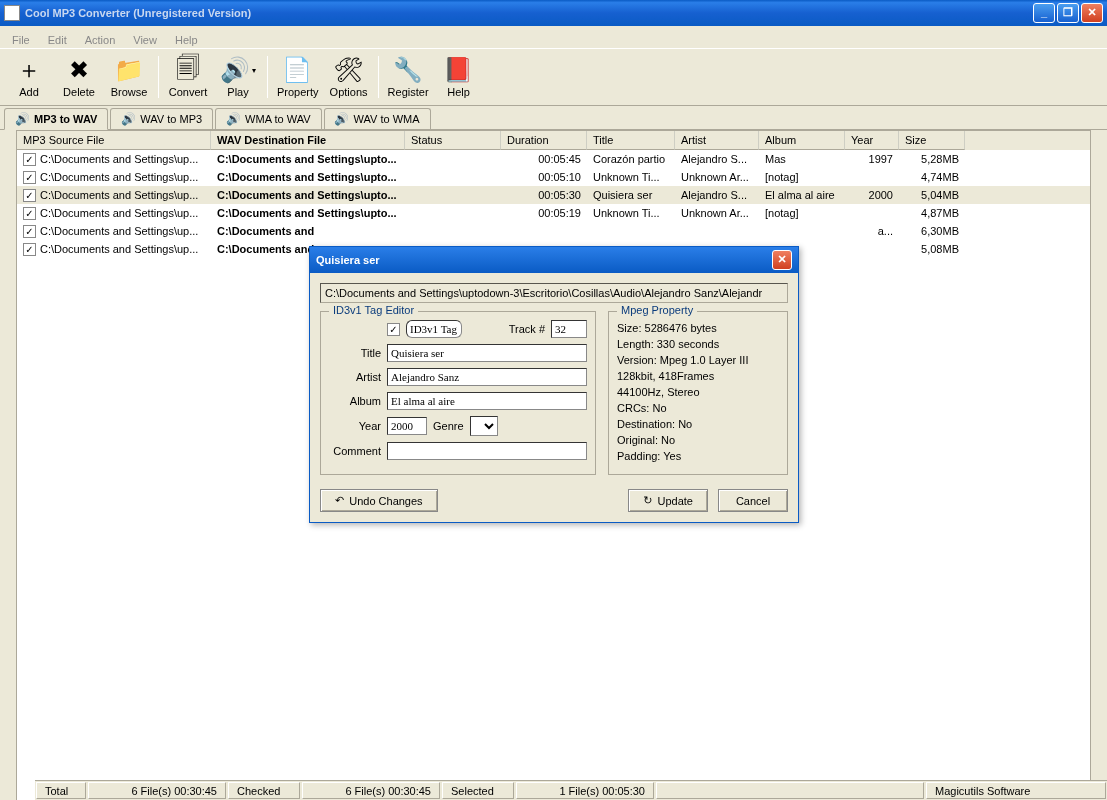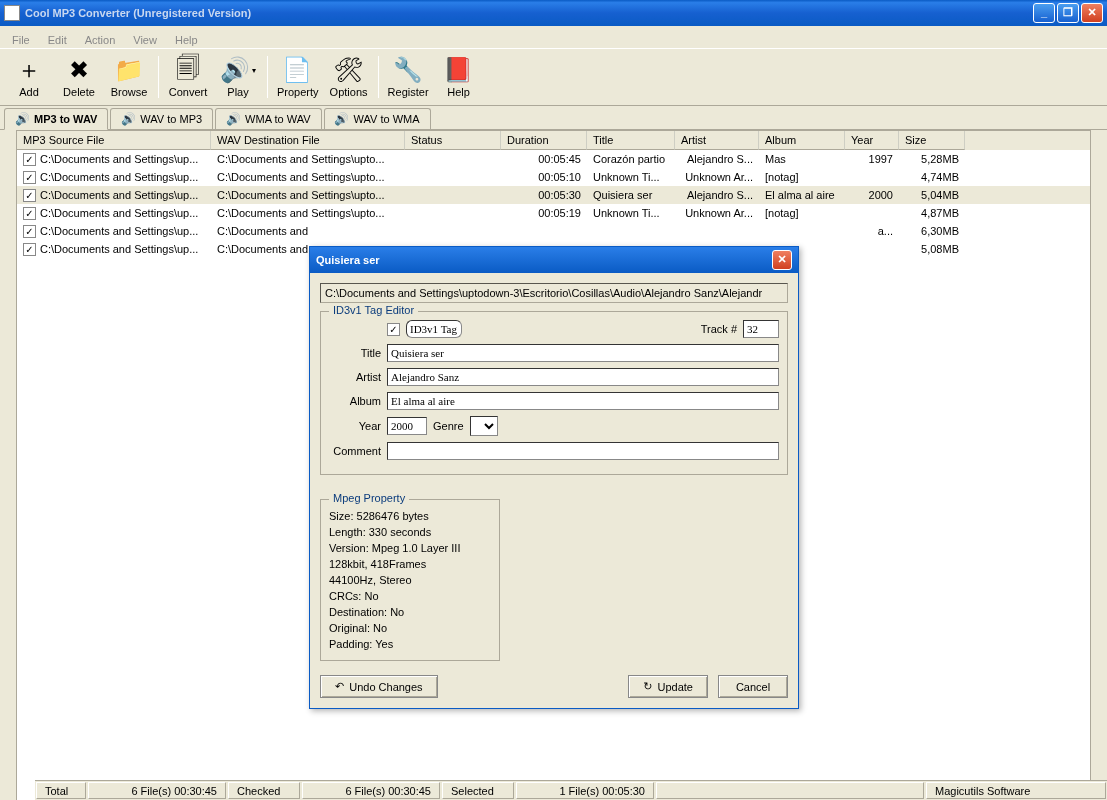--- a/index.html
+++ b/index.html
@@ -22,30 +22,30 @@
 .tab.active { background: #ece9d8; border-bottom: 1px solid #ece9d8; margin-bottom: -1px; font-weight: bold; }
 .tab .tabicon { width: 14px; height: 14px; color: #d68800; font-size: 12px; }
 .listview { background: #fff; height: 740px; overflow: auto; border: 1px solid #aca899; margin: 0 16px; }
 .listheader { display: flex; background: #ece9d8; position: sticky; top: 0; }
 .listheader .col { padding: 3px 6px; border-right: 1px solid #cecec3; border-bottom: 1px solid #aca899; text-align: left; white-space: nowrap; overflow: hidden; }
 .listbody .row { display: flex; height: 18px; align-items: center; }
 .listbody .row.sel { background: #ece9d8; }
 .listbody .cell { padding: 1px 6px; white-space: nowrap; overflow: hidden; text-overflow: ellipsis; }
 .listbody .cell.chk { display: flex; align-items: center; gap: 4px; }
 .chkbox { width: 13px; height: 13px; border: 1px solid #888; background: #fff; display: inline-flex; align-items: center; justify-content: center; font-size: 10px; color: #000; }
-.c0 { width: 194px; } .c1 { width: 194px; } .c2 { width: 96px; text-align: center; } .c3 { width: 86px; text-align: right; } .c4 { width: 88px; } .c5 { width: 84px; text-align: right; } .c6 { width: 86px; } .c7 { width: 54px; text-align: right; } .c8 { width: 66px; text-align: right; }
+.c0 { width: 194px; } .c1 { width: 194px; font-weight: bold; } .c2 { width: 96px; text-align: center; } .c3 { width: 86px; text-align: right; } .c4 { width: 88px; } .c5 { width: 84px; } .c6 { width: 86px; } .c7 { width: 54px; text-align: right; } .c8 { width: 66px; text-align: right; }
 .statusbar { position: absolute; bottom: 0; left: 0; right: 0; height: 20px; background: #ece9d8; border-top: 1px solid #aca899; display: flex; margin-left: 35px; }
 .statusbar .pane { border: 1px solid #aca899; border-top: 1px solid #fff; border-left: 1px solid #fff; padding: 2px 8px; margin: 1px; }
 .dialog { position: absolute; left: 309px; top: 246px; width: 490px; background: #ece9d8; border: 1px solid #0a5bc4; box-shadow: 2px 2px 6px rgba(0,0,0,0.3); }
 .dialog .dtitle { background: linear-gradient(to bottom, #2a7ee8, #0a5bc4); height: 26px; display: flex; align-items: center; color: #fff; font-weight: bold; padding: 0 6px; }
 .dialog .dtitle .t { flex: 1; }
 .dialog .dclose { width: 20px; height: 20px; background: linear-gradient(to bottom,#f08060,#d04020); border: 1px solid #fff; border-radius: 3px; text-align: center; line-height: 17px; cursor: pointer; }
 .dialog .dbody { padding: 10px; }
 .pathbox { border: 1px inset #aca899; background: #ece9d8; padding: 3px 4px; margin-bottom: 8px; white-space: nowrap; overflow: hidden; }
-.dcols { display: flex; gap: 24px; flex-direction: column; }
+.dcols { display: flex; gap: 12px; }
 .fieldset { border: 1px solid #aca899; padding: 8px; position: relative; }
 .fieldset .legend { position: absolute; top: -8px; left: 8px; background: #ece9d8; padding: 0 4px; color: #0a3b7c; }
 .fs-left { flex: 1; }
 .fs-right { width: 180px; }
 .frow { display: flex; align-items: center; margin-bottom: 6px; gap: 6px; }
 .frow .flabel { width: 52px; text-align: right; }
 .frow input[type=text], .frow select { border: 1px inset #888; background: #fff; padding: 2px 3px; font-family: Tahoma; font-size: 11px; }
 .frow input.wide { flex: 1; }
 .frow input.sm { width: 36px; }
 .frow input.med { width: 40px; }

